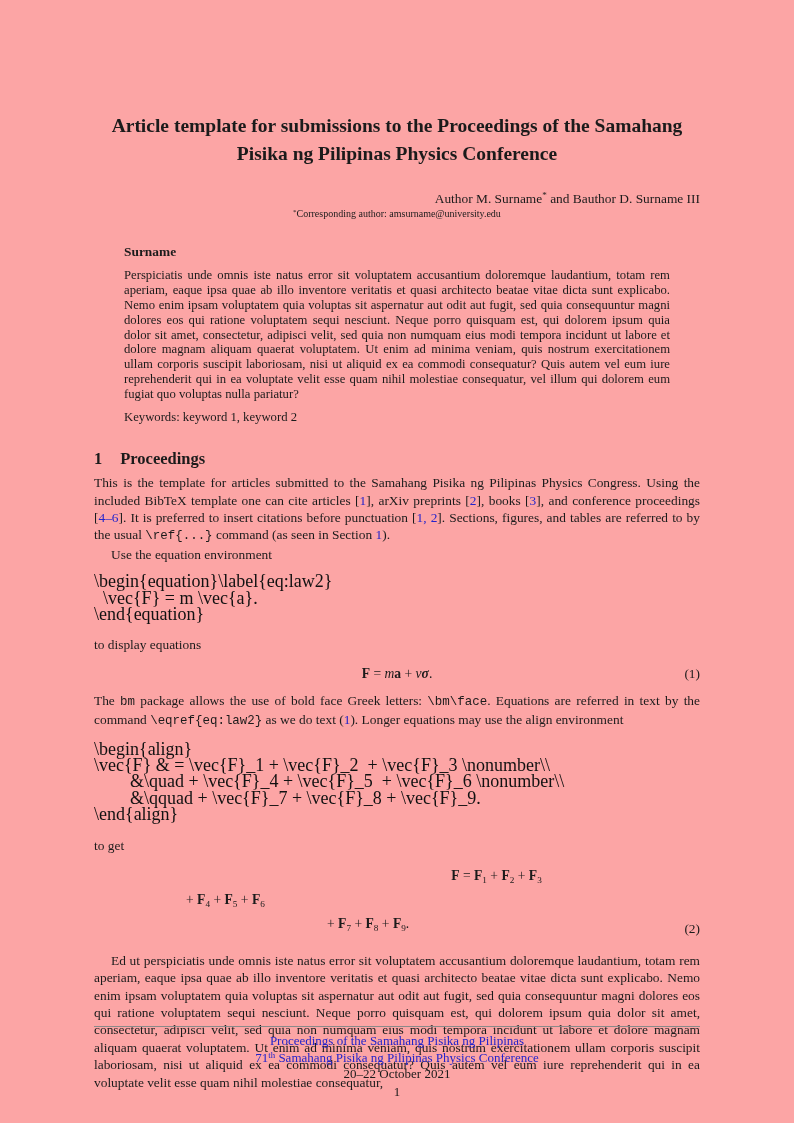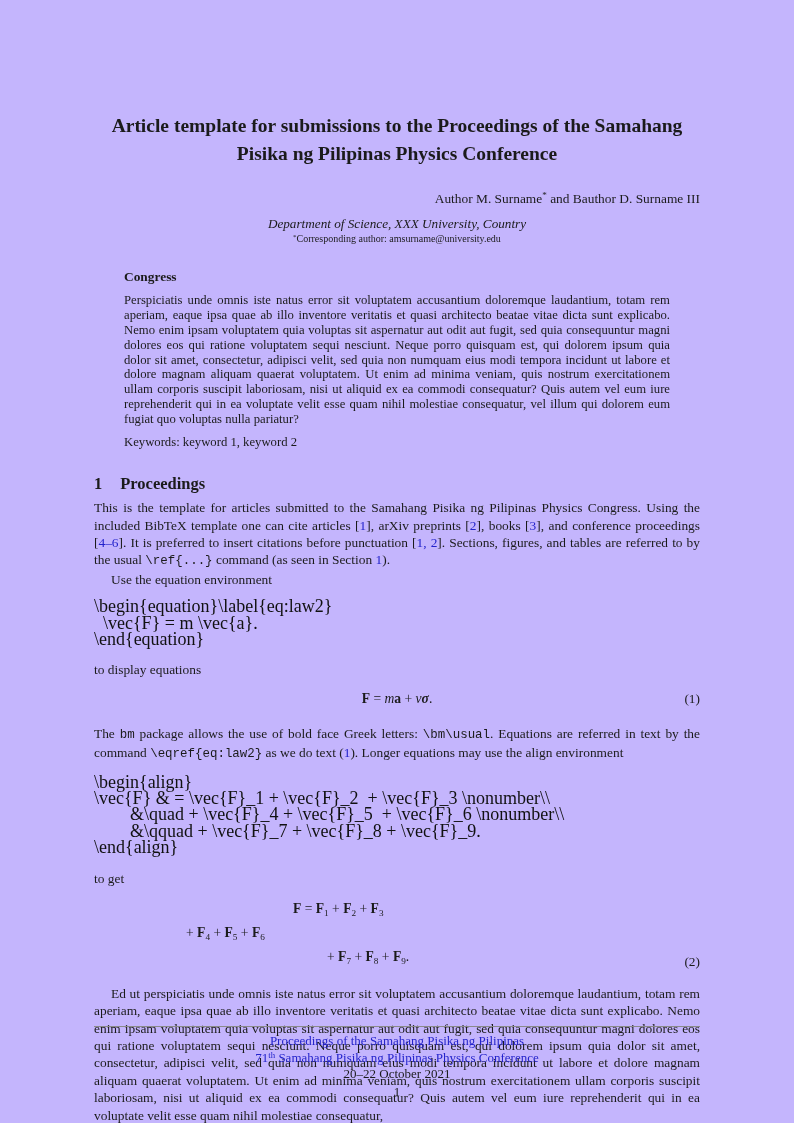--- a/index.html
+++ b/index.html
@@ -1,19 +1,19 @@
 <!DOCTYPE html>
 <html style="--link: #2323cb; --text: #1b1b1b; --rule: #8a8a8a;"><head>
 <meta charset="utf-8">
 <style>
   :root{ --link:#2323cb; --text:#1b1b1b; --rule:#8a8a8a; }
   *{margin:0;padding:0;box-sizing:border-box;}
   html,body{background:#fff;}
   .page{
-    width:794px;height:1123px;position:relative;background:#c4b5fd;
+    width:794px;height:1123px;position:relative;background:#fca5a5;
     font-family:"Liberation Serif",serif;color:var(--text);
     overflow:hidden;
   }
   .content{padding:112px 94px 0 94px;}
   .title{
     font-size:19.5px;font-weight:bold;text-align:center;
     line-height:28px;max-width:600px;margin:0 auto;
   }
   .authors{margin-top:22px;text-align:right;font-size:13.4px;}
   .affiliation{margin-top:9px;text-align:center;font-size:13.2px;font-style:italic;}
@@ -25,25 +25,25 @@
   .section-heading{margin-top:24px;font-size:16.5px;font-weight:bold;}
   .section-heading .sec-num{display:inline-block;margin-right:18px;}
   p.body{font-size:13.4px;line-height:17.4px;text-align:justify;}
   p.first{margin-top:5px;}
   p.indent{text-indent:17px;}
   pre.code{
     font-family:Liberation Serif, serif;font-size:18px;line-height:16.4px;
     margin:10px 0 14px 0;white-space:pre;color:#111;
   }
   .plain-line{font-size:13.4px;line-height:17.4px;font-family:Liberation Serif, serif;}
-  .eq-row{position:relative;margin:12px 0 18px 0;font-size:13.6px;}
+  .eq-row{position:relative;margin:12px 0 10px 0;font-size:13.6px;}
   .eq-center{text-align:center;}
   .eq-num{position:absolute;right:0;bottom:0;font-size:13.4px;color:var(--text);}
   .eq-block{position:relative;margin:12px 0 14px 0;font-size:13.6px;line-height:19px;}
-  .eq-line1{margin-left:199px;}
+  .eq-line1{margin-left:199px;text-align:center;}
   .eq-line2{margin-left:92px;}
   .eq-line3{margin-left:233px;}
   .lnk{color:var(--link);}
   .code{font-family:Liberation Mono, monospace;font-size:0.93em;}
   .b{font-weight:bold;}
   .i{font-style:italic;}
   .bi{font-weight:bold;font-style:italic;}
   .sub{font-size:68%;vertical-align:-0.32em;}
   .sup{font-size:68%;vertical-align:0.5em;}
   .footer{position:absolute;left:94px;right:94px;top:1026px;text-align:center;}
@@ -54,25 +54,24 @@
 </style>
 </head>
 <body>
 
 <div class="page">
   <div class="content">
 
     <div class="title">Article template for submissions to the Proceedings of the Samahang Pisika ng Pilipinas Physics Conference</div>
 
     <div class="authors"><span>Author M. Surname</span><span class="sup">*</span><span> and Bauthor D. Surname III</span></div>
-    <div class="affiliation">Department of Science, XXX University, Country</div>
     <div class="corresponding"><span class="sup">*</span><span>Corresponding author: amsurname@university.edu</span></div>
 
     <div class="abstract">
-      <div class="abstract-heading">Congress</div>
+      <div class="abstract-heading">Surname</div>
       <div class="abstract-body">Perspiciatis unde omnis iste natus error sit voluptatem accusantium doloremque laudantium, totam rem aperiam, eaque ipsa quae ab illo inventore veritatis et quasi architecto beatae vitae dicta sunt explicabo. Nemo enim ipsam voluptatem quia voluptas sit aspernatur aut odit aut fugit, sed quia consequuntur magni dolores eos qui ratione voluptatem sequi nesciunt. Neque porro quisquam est, qui dolorem ipsum quia dolor sit amet, consectetur, adipisci velit, sed quia non numquam eius modi tempora incidunt ut labore et dolore magnam aliquam quaerat voluptatem. Ut enim ad minima veniam, quis nostrum exercitationem ullam corporis suscipit laboriosam, nisi ut aliquid ex ea commodi consequatur? Quis autem vel eum iure reprehenderit qui in ea voluptate velit esse quam nihil molestiae consequatur, vel illum qui dolorem eum fugiat quo voluptas nulla pariatur?</div>
       <div class="keywords">Keywords: keyword 1, keyword 2</div>
     </div>
 
     <div class="section-heading">
       <span class="sec-num">1</span><span>Proceedings</span>
     </div>
 
     <p class="body first"><span>This is the template for articles submitted to the Samahang Pisika ng Pilipinas Physics Congress. Using the included BibTeX template one can cite articles [</span><span class="lnk">1</span><span>], arXiv preprints [</span><span class="lnk">2</span><span>], books [</span><span class="lnk">3</span><span>], and conference proceedings [</span><span class="lnk">4–6</span><span>]. It is preferred to insert citations before punctuation [</span><span class="lnk">1, 2</span><span>]. Sections, figures, and tables are referred to by the usual </span><span class="code">\ref{...}</span><span> command (as seen in Section </span><span class="lnk">1</span><span>).</span></p>
     <p class="body indent">Use the equation environment</p>
@@ -81,21 +80,21 @@
   \vec{F} = m \vec{a}.
 \end{equation}</pre>
 
     <p class="plain-line">to display equations</p>
 
     <div class="eq-row">
       <div class="eq-center"><span class="b">F</span><span> = </span><span class="i">m</span><span class="b">a</span><span> + </span><span class="i">ν</span><span class="bi">σ</span><span>.</span></div>
       <span class="eq-num">(1)</span>
     </div>
 
-    <p class="body"><span>The </span><span class="code">bm</span><span> package allows the use of bold face Greek letters: </span><span class="code">\bm\usual</span><span>. Equations are referred in text by the command </span><span class="code">\eqref{eq:law2}</span><span> as we do text (</span><span class="lnk">1</span><span>). Longer equations may use the align environment</span></p>
+    <p class="body"><span>The </span><span class="code">bm</span><span> package allows the use of bold face Greek letters: </span><span class="code">\bm\face</span><span>. Equations are referred in text by the command </span><span class="code">\eqref{eq:law2}</span><span> as we do text (</span><span class="lnk">1</span><span>). Longer equations may use the align environment</span></p>
 
     <pre class="code">\begin{align}
 \vec{F} &amp; = \vec{F}_1 + \vec{F}_2  + \vec{F}_3 \nonumber\\
         &amp;\quad + \vec{F}_4 + \vec{F}_5  + \vec{F}_6 \nonumber\\
         &amp;\qquad + \vec{F}_7 + \vec{F}_8 + \vec{F}_9.
 \end{align}</pre>
 
     <p class="plain-line">to get</p>
 
     <div class="eq-block">

